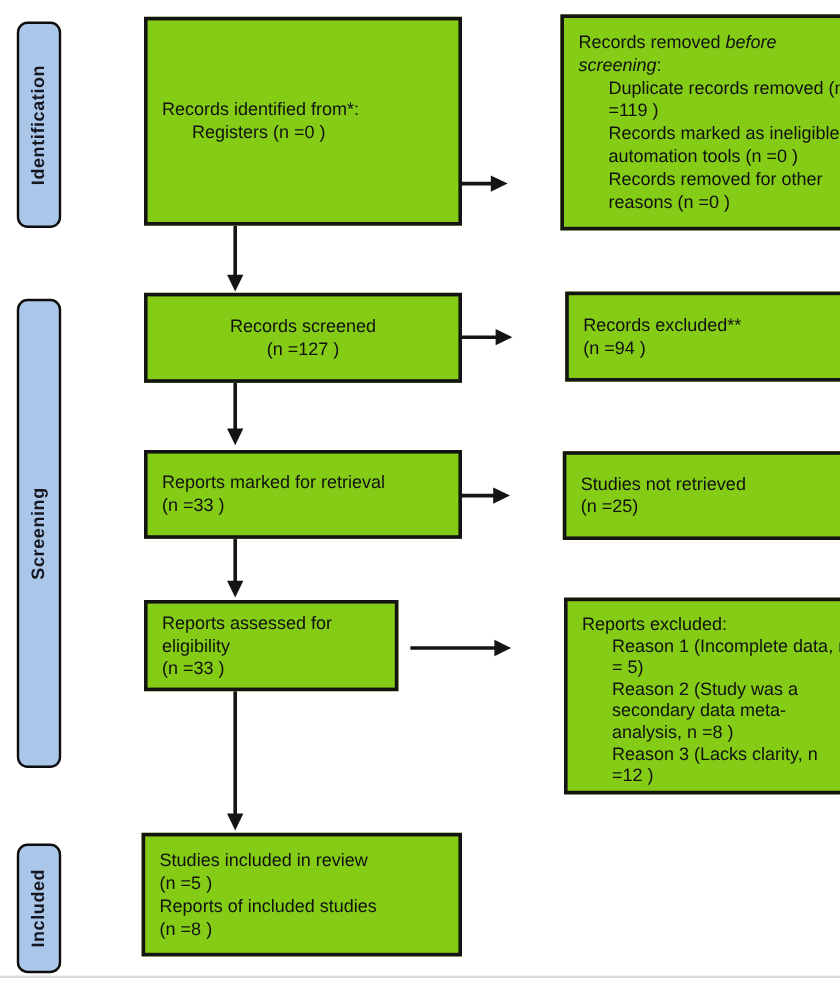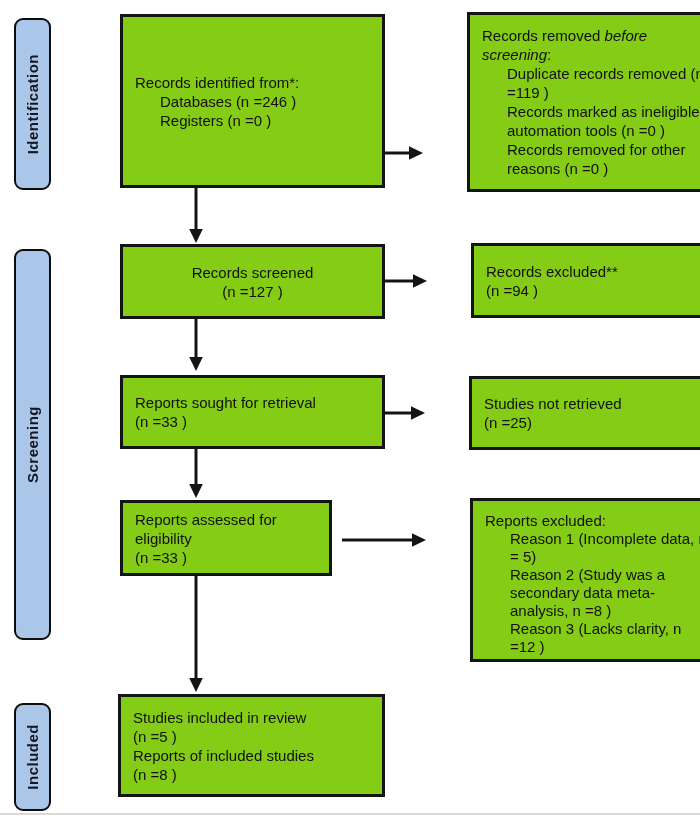--- a/index.html
+++ b/index.html
@@ -101,21 +101,20 @@
   </div>
   <div class="pill" style="left: 14px; top: 249px; width: 37px; height: 391px; background: rgb(170, 198, 232);">
     <span class="vtext">Screening</span>
   </div>
   <div class="pill" style="left: 14px; top: 703px; width: 37px; height: 108px; background: rgb(170, 198, 232);">
     <span class="vtext">Included</span>
   </div>
 
   <div class="box center" style="left:76px; top:14px; width:265px; height:174px;">
     <div>Records identified from*:</div>
-    <div class="indent">Databases (n =246 )</div>
     <div class="indent">Registers (n =0 )</div>
   </div>
 
   <div class="box topalign" style="left:423px; top:12px; width:269px; height:180px;">
     <div class="removed-title"><span>Records removed </span><span class="it">before screening</span><span>:</span></div>
     <div class="indent">Duplicate records removed (n =119 )</div>
     <div class="indent">Records marked as ineligible by automation tools (n =0 )</div>
     <div class="indent">Records removed for other reasons (n =0 )</div>
   </div>
 
@@ -123,21 +122,21 @@
     <div>Records screened</div>
     <div>(n =127 )</div>
   </div>
 
   <div class="box center" style="left:427px; top:243px; width:263px; height:75px;">
     <div>Records excluded**</div>
     <div>(n =94 )</div>
   </div>
 
   <div class="box center" style="left:76px; top:375px; width:265px; height:74px;">
-    <div>Reports sought for retrieval</div>
+    <div>Reports marked for retrieval</div>
     <div>(n =33 )</div>
   </div>
 
   <div class="box center" style="left:425px; top:376px; width:265px; height:74px;">
     <div>Studies not retrieved</div>
     <div>(n =25)</div>
   </div>
 
   <div class="box center" style="left:76px; top:500px; width:212px; height:76px;">
     <div>Reports assessed for eligibility</div>

